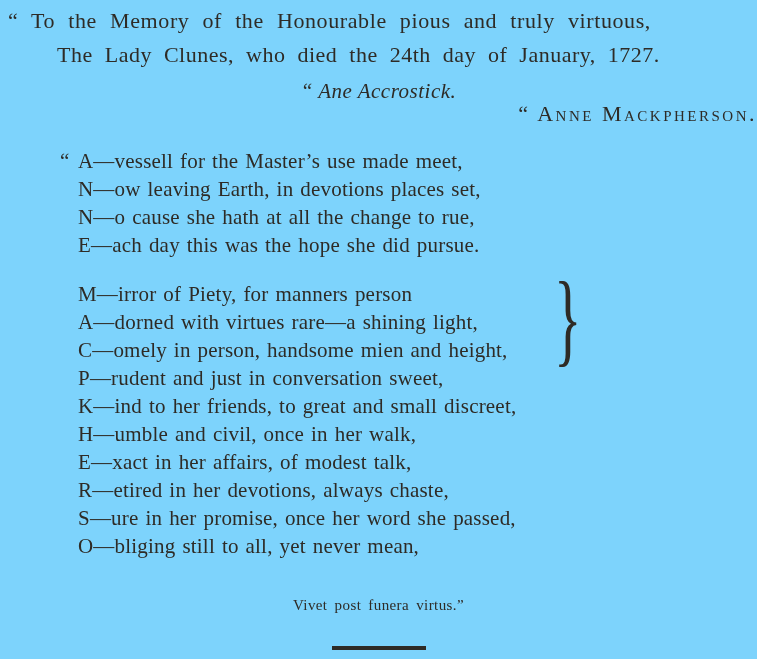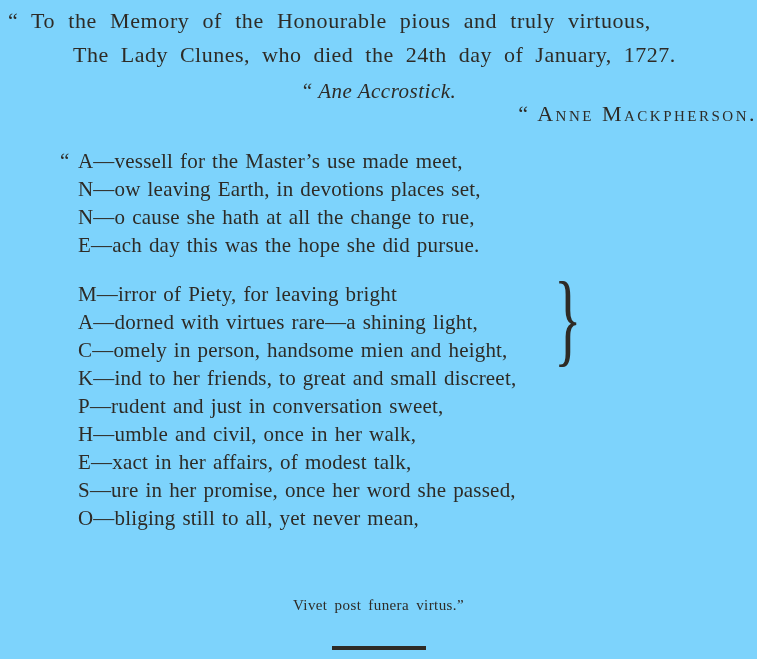--- a/index.html
+++ b/index.html
@@ -22,21 +22,20 @@
     white-space: nowrap;
   }
   .header-line2 {
     position: absolute;
     top: 42px;
     left: 57px;
     font-size: 22px;
     word-spacing: 6px;
     letter-spacing: 0.5px;
     white-space: nowrap;
-    margin-left: 16px;
   }
   .subtitle {
     position: absolute;
     top: 79px;
     left: 0;
     width: 100%;
     text-align: center;
     font-style: italic;
     font-size: 21px;
     letter-spacing: 0.5px;
@@ -119,27 +118,28 @@
       <div class="poem-line first">
         <span class="hang-quote">“</span><span>A—vessell for the Master’s use made meet,</span>
       </div>
       <div class="poem-line">N—ow leaving Earth, in devotions places set,</div>
       <div class="poem-line">N—o cause she hath at all the change to rue,</div>
       <div class="poem-line">E—ach day this was the hope she did pursue.</div>
     </div>
 
     <div class="stanza2">
       <span class="brace">}</span>
-      <div class="poem-line">M—irror of Piety, for leaving bright</div>
+      <div class="poem-line">M—irror of Piety, for manners person</div>
       <div class="poem-line">A—dorned with virtues rare—a shining light,</div>
       <div class="poem-line">C—omely in person, handsome mien and height,</div>
+      <div class="poem-line">P—rudent and just in conversation sweet,</div>
       <div class="poem-line">K—ind to her friends, to great and small discreet,</div>
-      <div class="poem-line">P—rudent and just in conversation sweet,</div>
       <div class="poem-line">H—umble and civil, once in her walk,</div>
       <div class="poem-line">E—xact in her affairs, of modest talk,</div>
+      <div class="poem-line">R—etired in her devotions, always chaste,</div>
       <div class="poem-line">S—ure in her promise, once her word she passed,</div>
       <div class="poem-line">O—bliging still to all, yet never mean,</div>
     </div>
 
   </div>
 
   <div class="closing">Vivet post funera virtus.”</div>
 
   <div class="end-rule"></div>
 

